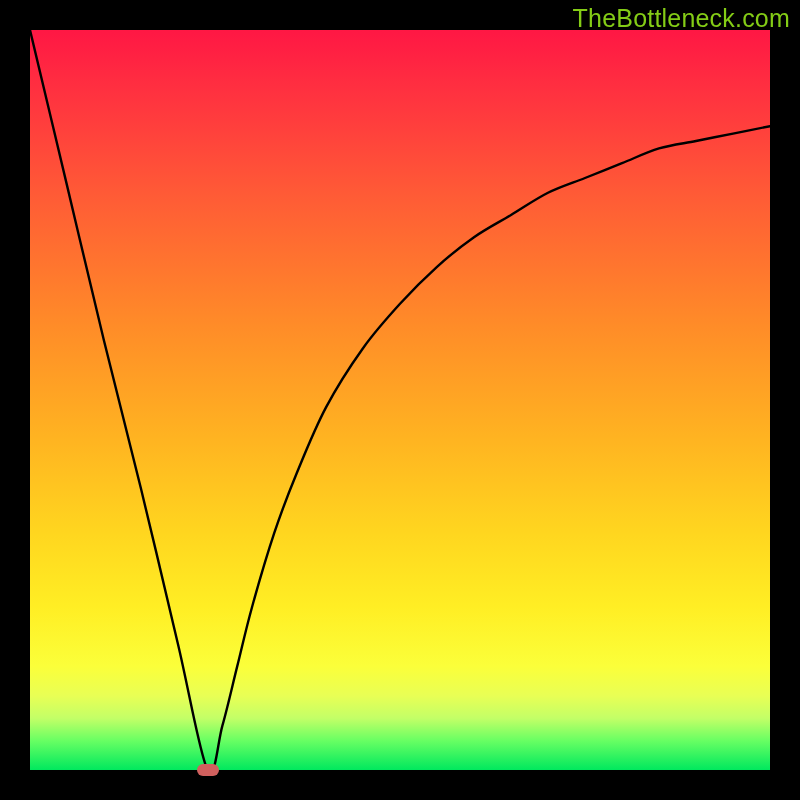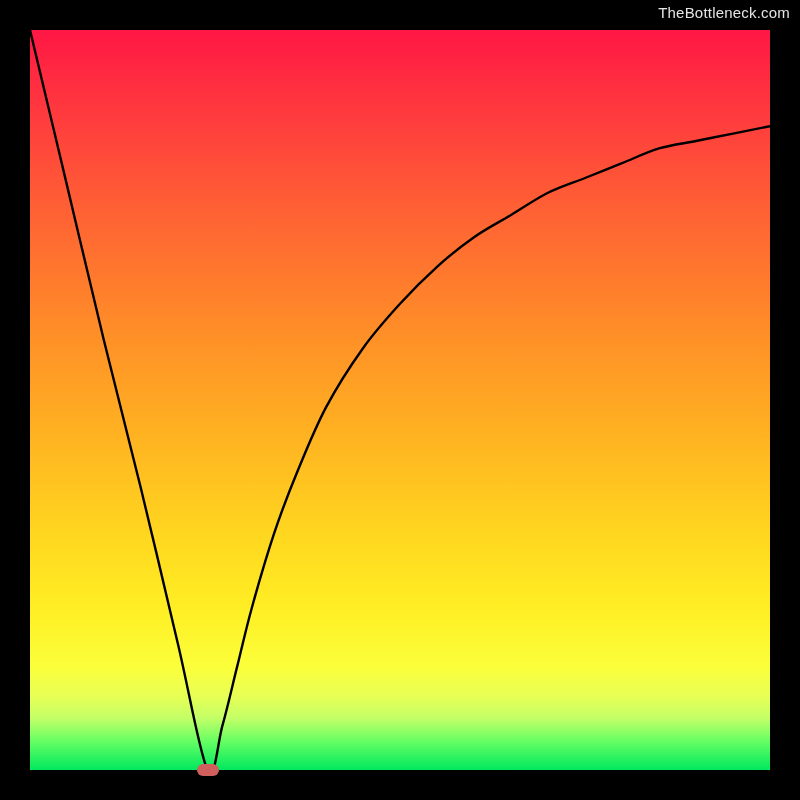--- a/index.html
+++ b/index.html
@@ -52,22 +52,22 @@
     width: 22px;
     height: 12px;
     border-radius: 6px;
     background: #d0605e;
     transform: translate(-50%, -50%);
   }
   .watermark {
     position: absolute;
     top: 4px;
     right: 10px;
-    color: #e5e5e5;
-    font-size: 15px;
+    color: #84cc16;
+    font-size: 25px;
     letter-spacing: 0.2px;
     user-select: none;
   }
 </style>
 </head>
 <body>
 
 <div class="frame">
 
   <div class="plot">

